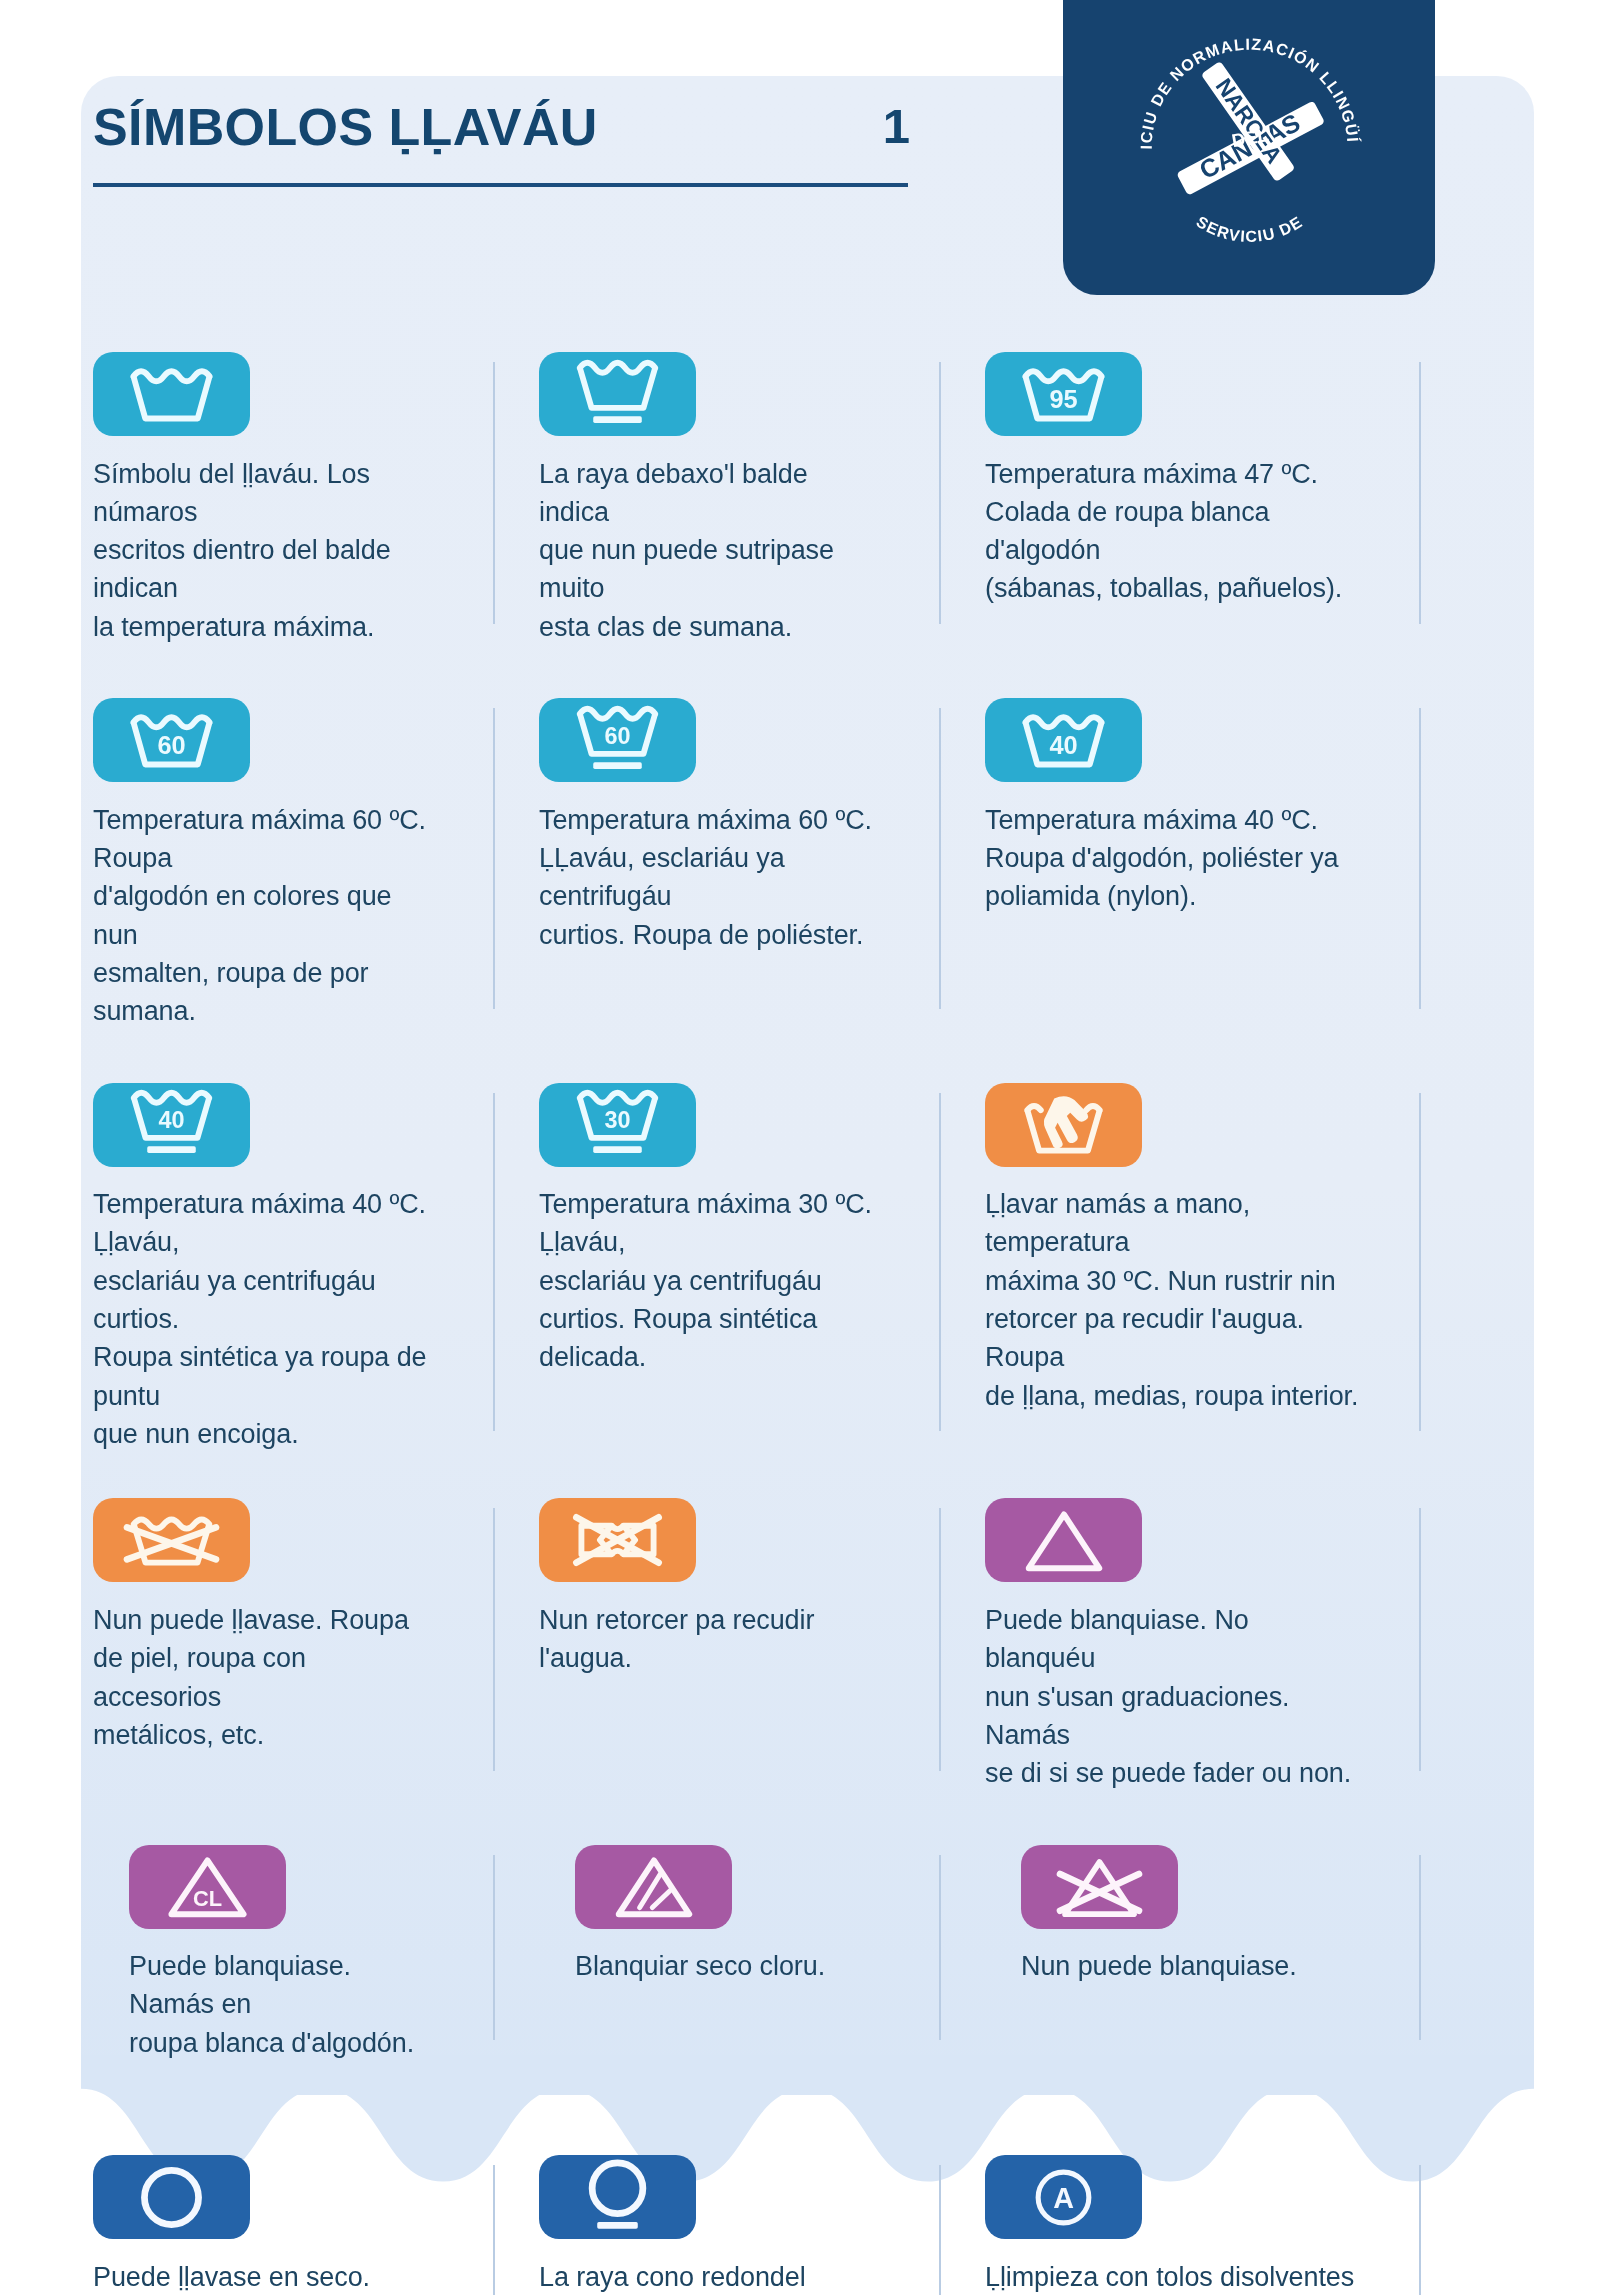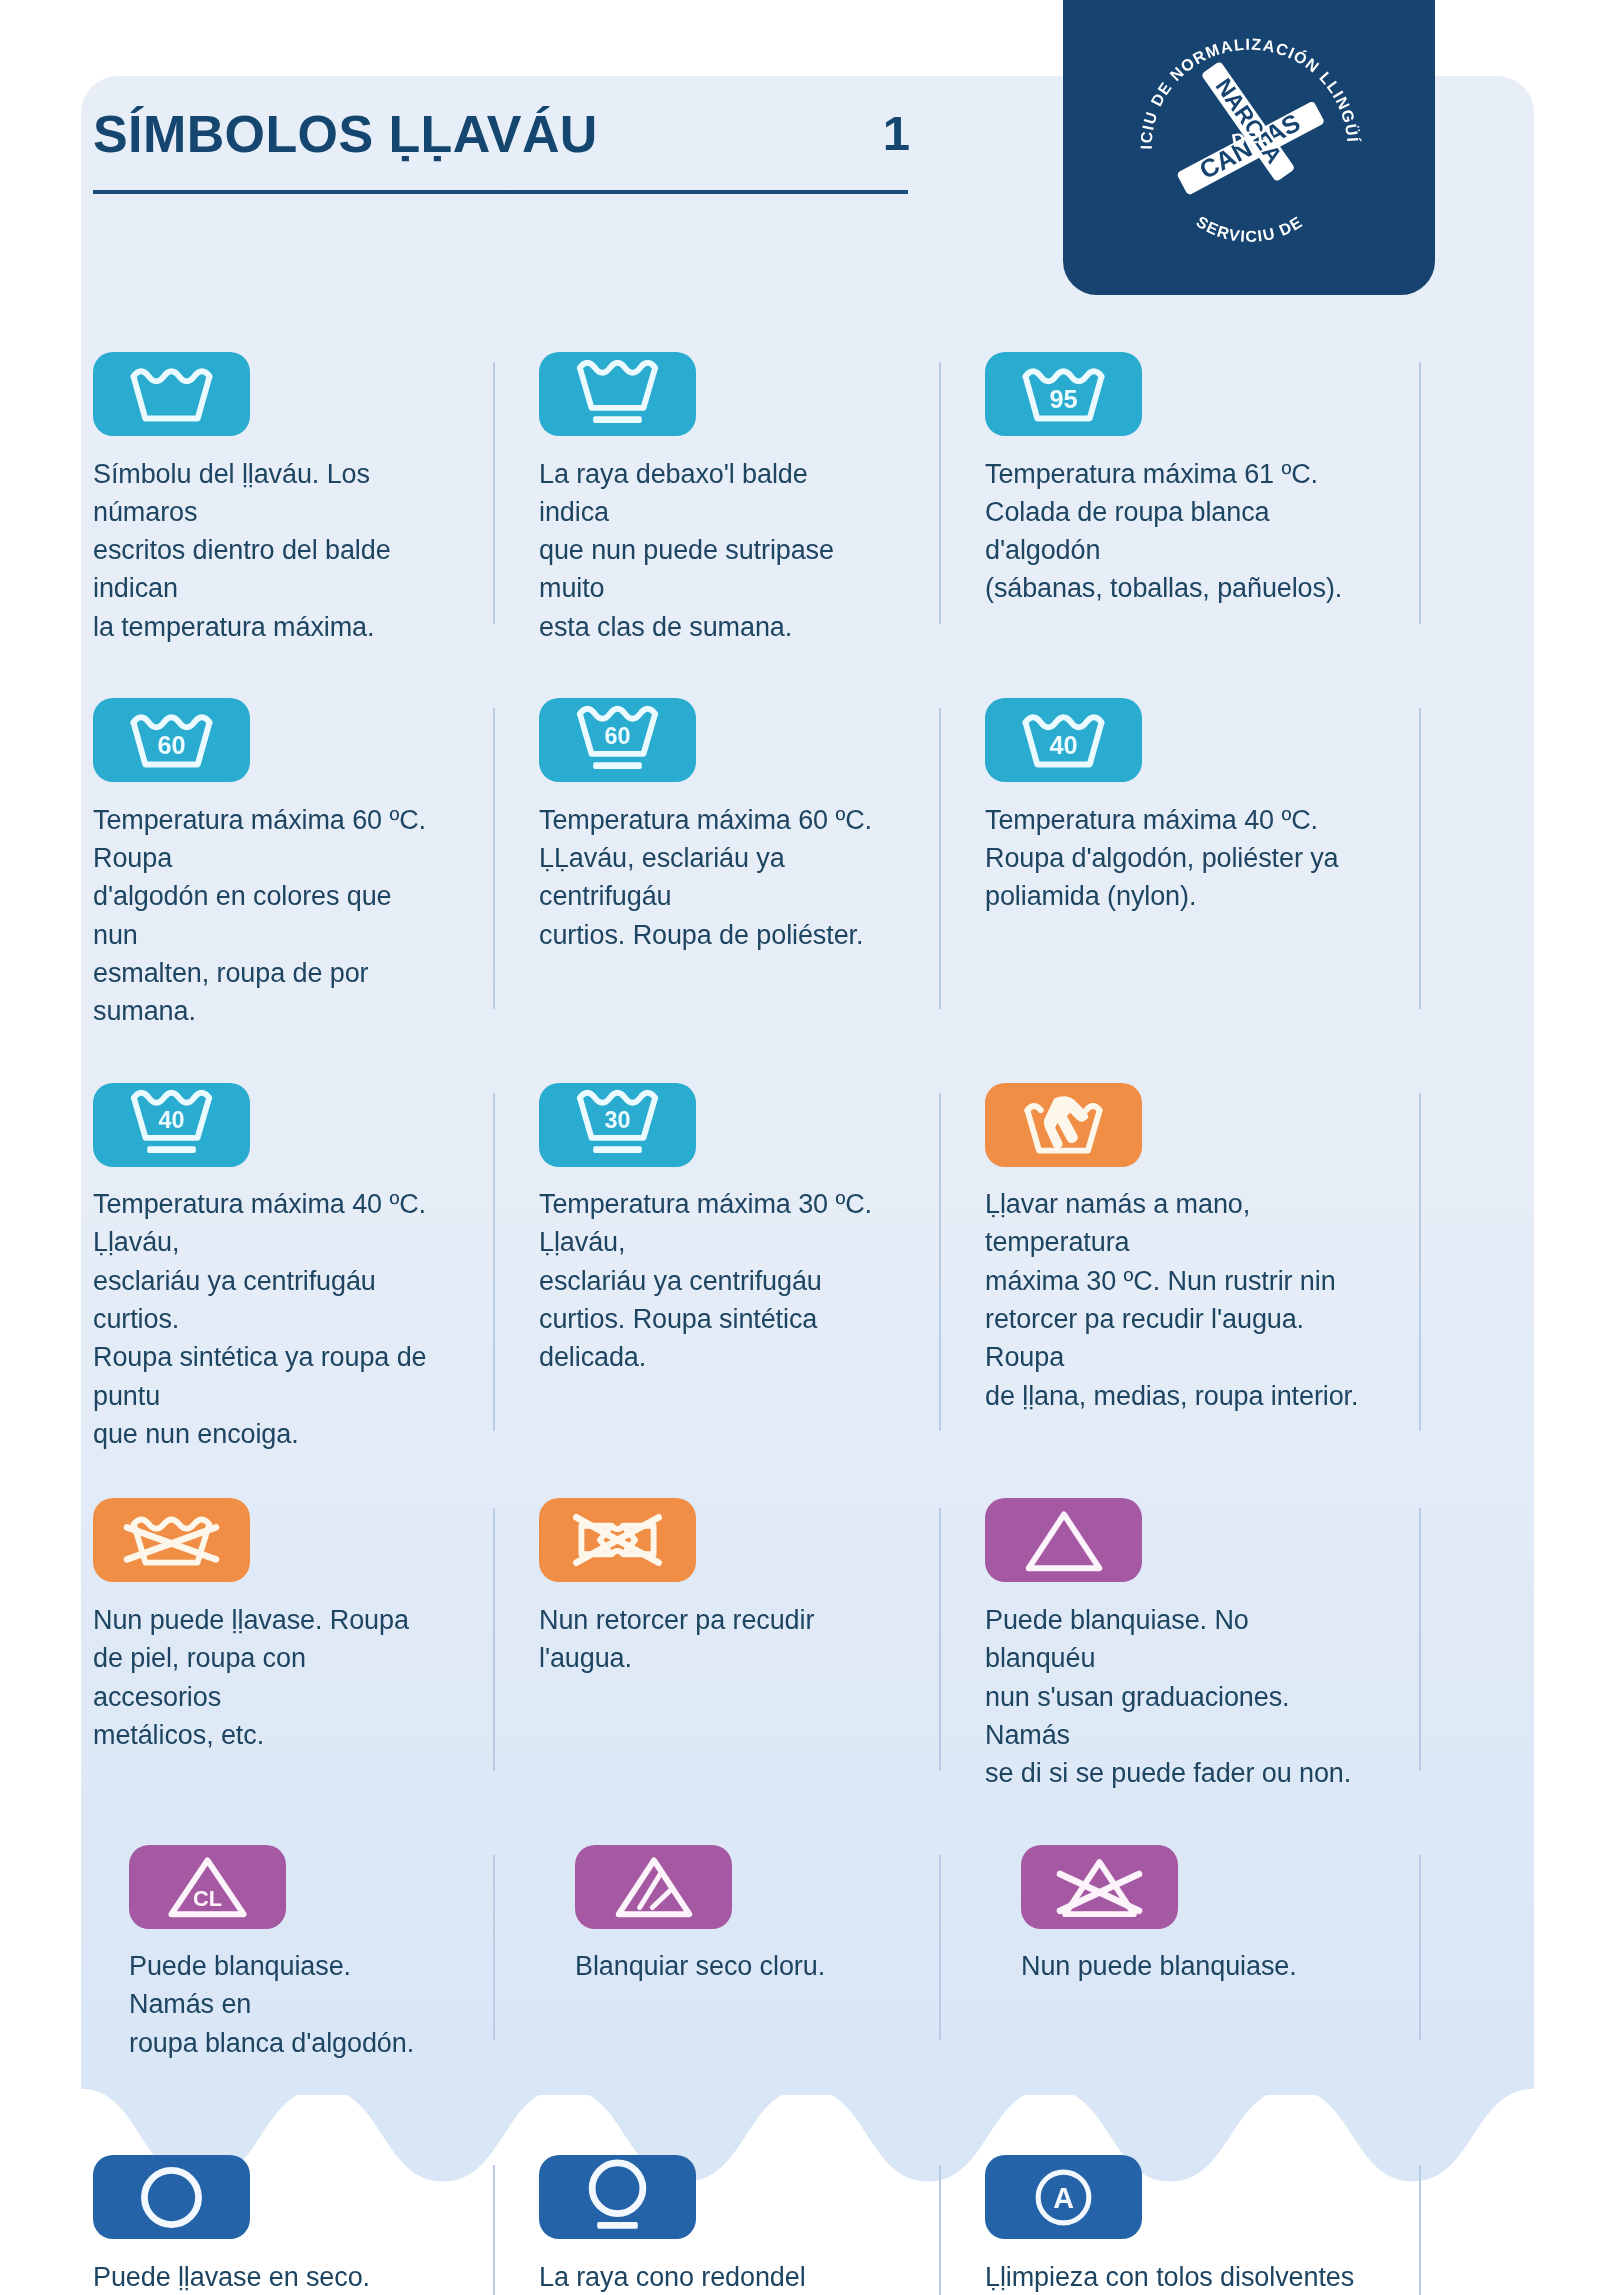--- a/index.html
+++ b/index.html
@@ -44,21 +44,21 @@
     background:#16436f;
     border-bottom-left-radius:34px;
     border-bottom-right-radius:34px;
     display:flex;align-items:center;justify-content:center;
   }
   .seal{width:253px;height:253px;display:block;}
 
   
   .header{
     position:absolute;
-    left:93px; top:108px;
+    left:93px; top:101px;
     width:909px;
   }
   .title-row{
     display:flex;align-items:flex-end;justify-content:space-between;
     width:817px;
   }
   .title{
     font-size:52px;
     font-weight:bold;
     color:#14466f;
@@ -218,21 +218,21 @@
     </div>
 
     <div class="cell divider r1">
       <div class="icon-tile t-cyan">
         <svg width="93" height="66" viewBox="0 0 110 78">
           <path d="M10,18 L24,68 L86,68 L100,18" fill="none" stroke="#eafaff" stroke-width="7" stroke-linejoin="round"></path>
           <path d="M10,18 q9,-12 18,0 t18,0 t18,0 t18,0 t18,0" fill="none" stroke="#eafaff" stroke-width="7" stroke-linecap="round"></path>
           <text x="55" y="56" text-anchor="middle" font-family="Liberation Sans, sans-serif" font-size="30" font-weight="bold" fill="#eafaff">95</text>
         </svg>
       </div>
-      <p class="desc">Temperatura máxima 61 ºC.
+      <p class="desc">Temperatura máxima 47 ºC.
 Colada de roupa blanca d'algodón
 (sábanas, toballas, pañuelos).</p>
     </div>
 
     <div class="cell divider r2">
       <div class="icon-tile t-cyan">
         <svg width="93" height="66" viewBox="0 0 110 78">
           <path d="M10,18 L24,68 L86,68 L100,18" fill="none" stroke="#eafaff" stroke-width="7" stroke-linejoin="round"></path>
           <path d="M10,18 q9,-12 18,0 t18,0 t18,0 t18,0 t18,0" fill="none" stroke="#eafaff" stroke-width="7" stroke-linecap="round"></path>
           <text x="55" y="56" text-anchor="middle" font-family="Liberation Sans, sans-serif" font-size="30" font-weight="bold" fill="#eafaff">60</text>

